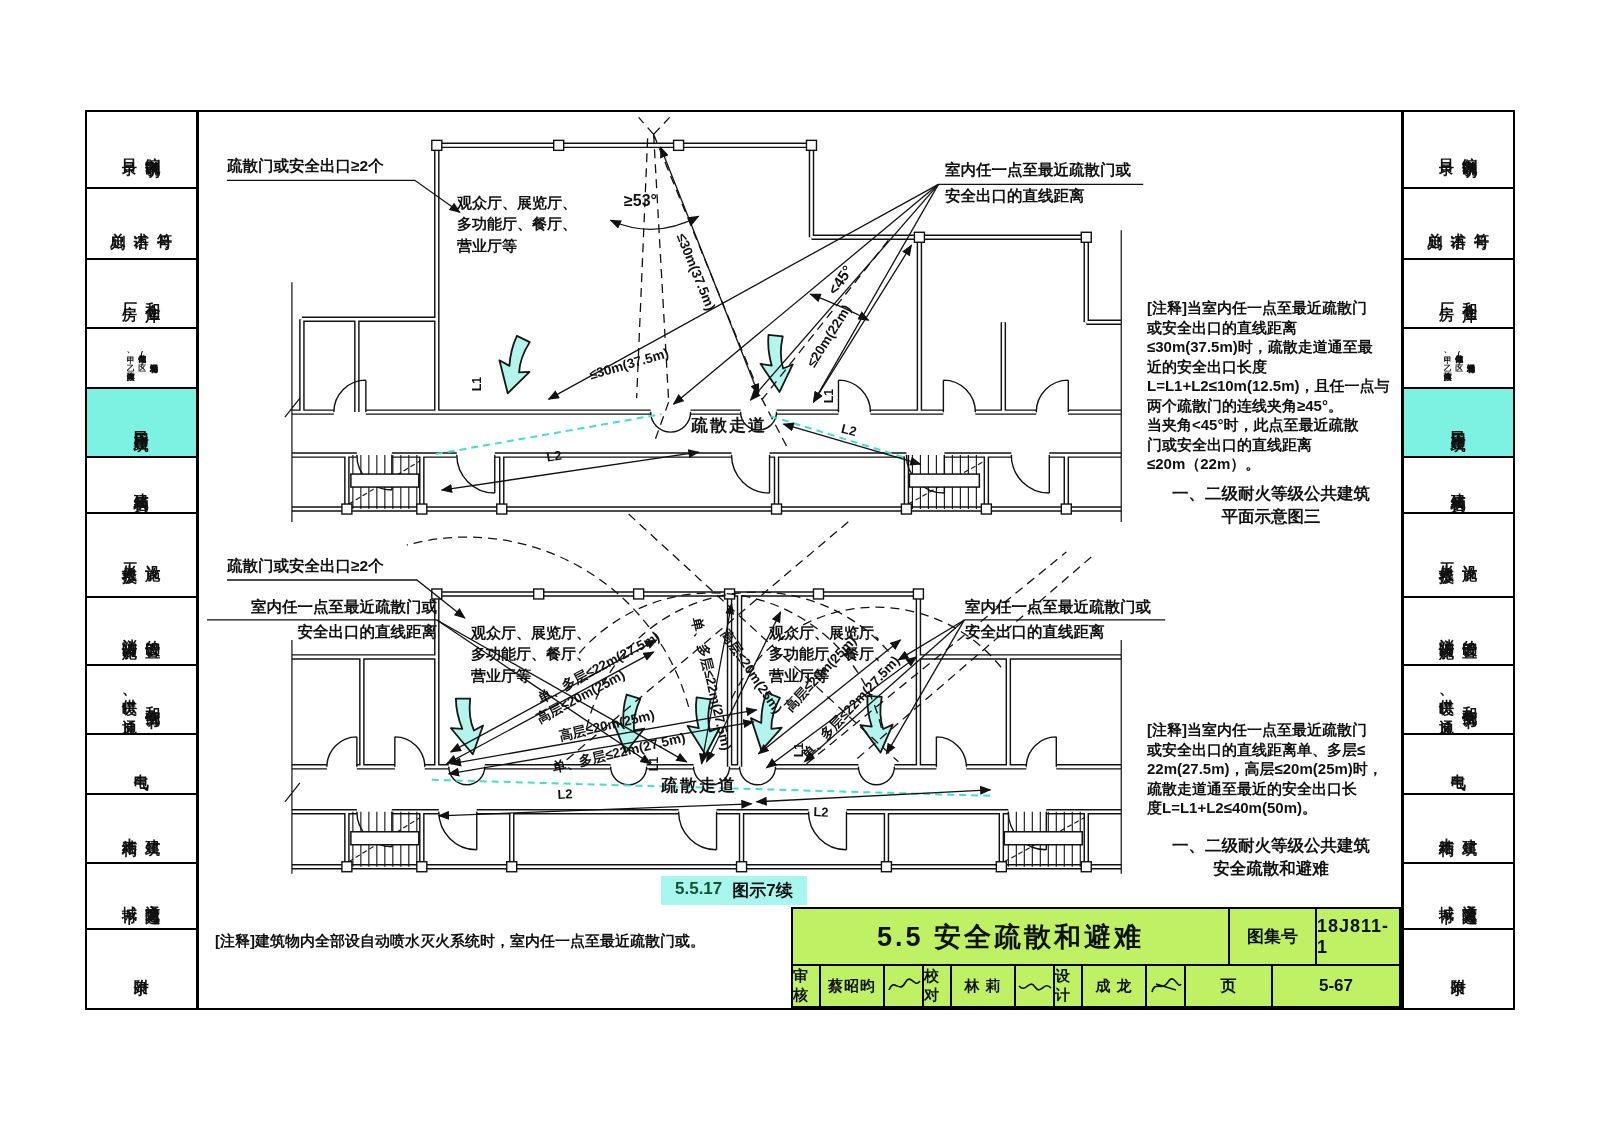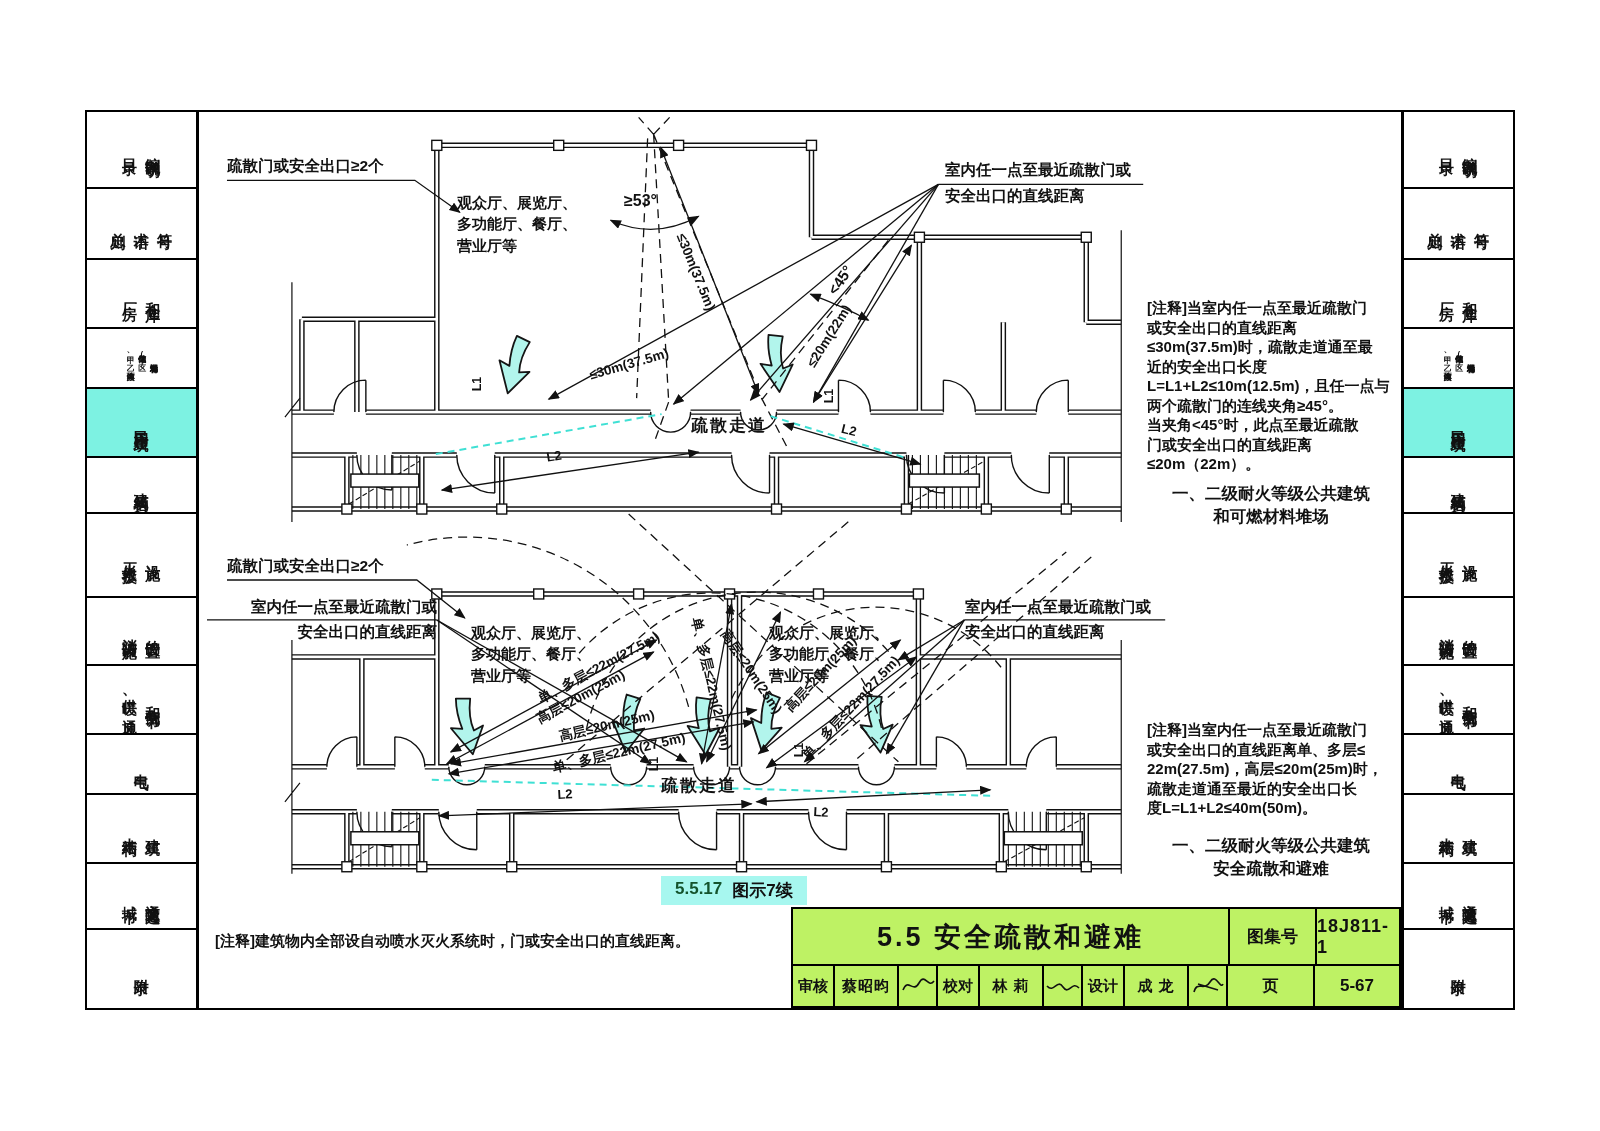--- a/index.html
+++ b/index.html
@@ -41,21 +41,21 @@
   .tb{position:absolute;right:0;bottom:0;width:610px;height:101px;border:2.5px solid #000;
       box-sizing:border-box;z-index:4;background:#bef264;display:flex;flex-direction:column;}
   .tb-row1{display:flex;height:57px;border-bottom:2px solid #000;box-sizing:border-box;}
   .tb-row2{display:flex;flex:1;}
   .tb-cell{display:flex;align-items:center;justify-content:center;box-sizing:border-box;
            border-right:2px solid #000;font-weight:bold;}
   .tb-cell:last-child{border-right:none;}
   .tb-title{width:437px;font-size:27px;letter-spacing:3px;}
   .tb-atlas-lab{width:87px;font-size:17px;}
   .tb-atlas-no{flex:1;font-size:18px;letter-spacing:1px;}
-  .tb-lab{width:42px;font-size:15px;}
+  .tb-lab{width:28px;font-size:15px;}
   .tb-name{width:64px;font-size:15px;letter-spacing:1px;}
   .tb-sig{width:39px;}
   .tb-p{width:87px;font-size:16px;}
   .tb-pno{flex:1;font-size:17px;}
 </style>
 </head>
 <body>
 
 <div class="page">
   <div class="sheet">
@@ -342,34 +342,34 @@
       <div class="rl" style="left:455px;top:652px;--r:-90deg;font-size:12.5px;">L1</div>
       <div class="rl" style="left:600px;top:638px;--r:-90deg;font-size:12.5px;">L1</div>
       <div class="rl" style="left:366px;top:682px;--r:-3deg;font-size:13px;">L2</div>
       <div class="rl" style="left:622px;top:700px;--r:3deg;font-size:13px;">L2</div>
 
       <div class="caption-box" style="left:462px;top:764px;">
         <span class="caption-no">5.5.17</span>
         <span>图示7续</span>
       </div>
 
-      <div class="lab" style="left:16px;top:820px;font-size:15px;">[注释]建筑物内全部设自动喷水灭火系统时，门或安全出口的直线距离。</div>
+      <div class="lab" style="left:16px;top:820px;font-size:15px;">[注释]建筑物内全部设自动喷水灭火系统时，室内任一点至最近疏散门或。</div>
 
       <div class="notes" style="left:948px;top:186px;width:256px;">[注释]当室内任一点至最近疏散门
 或安全出口的直线距离
 ≤30m(37.5m)时，疏散走道通至最
 近的安全出口长度
 L=L1+L2≤10m(12.5m)，且任一点与
 两个疏散门的连线夹角≥45°。
 当夹角&lt;45°时，此点至最近疏散
 门或安全出口的直线距离
 ≤20m（22m）。</div>
       <div class="notecap" style="left:944px;top:370px;width:256px;">
         <div>一、二级耐火等级公共建筑</div>
-        <div>和可燃材料堆场</div>
+        <div>平面示意图三</div>
       </div>
       <div class="notes" style="left:948px;top:608px;width:256px;">[注释]当室内任一点至最近疏散门
 或安全出口的直线距离单、多层≤
 22m(27.5m)，高层≤20m(25m)时，
 疏散走道通至最近的安全出口长
 度L=L1+L2≤40m(50m)。</div>
       <div class="notecap" style="left:944px;top:722px;width:256px;">
         <div>一、二级耐火等级公共建筑</div>
         <div>安全疏散和避难</div>
       </div>

